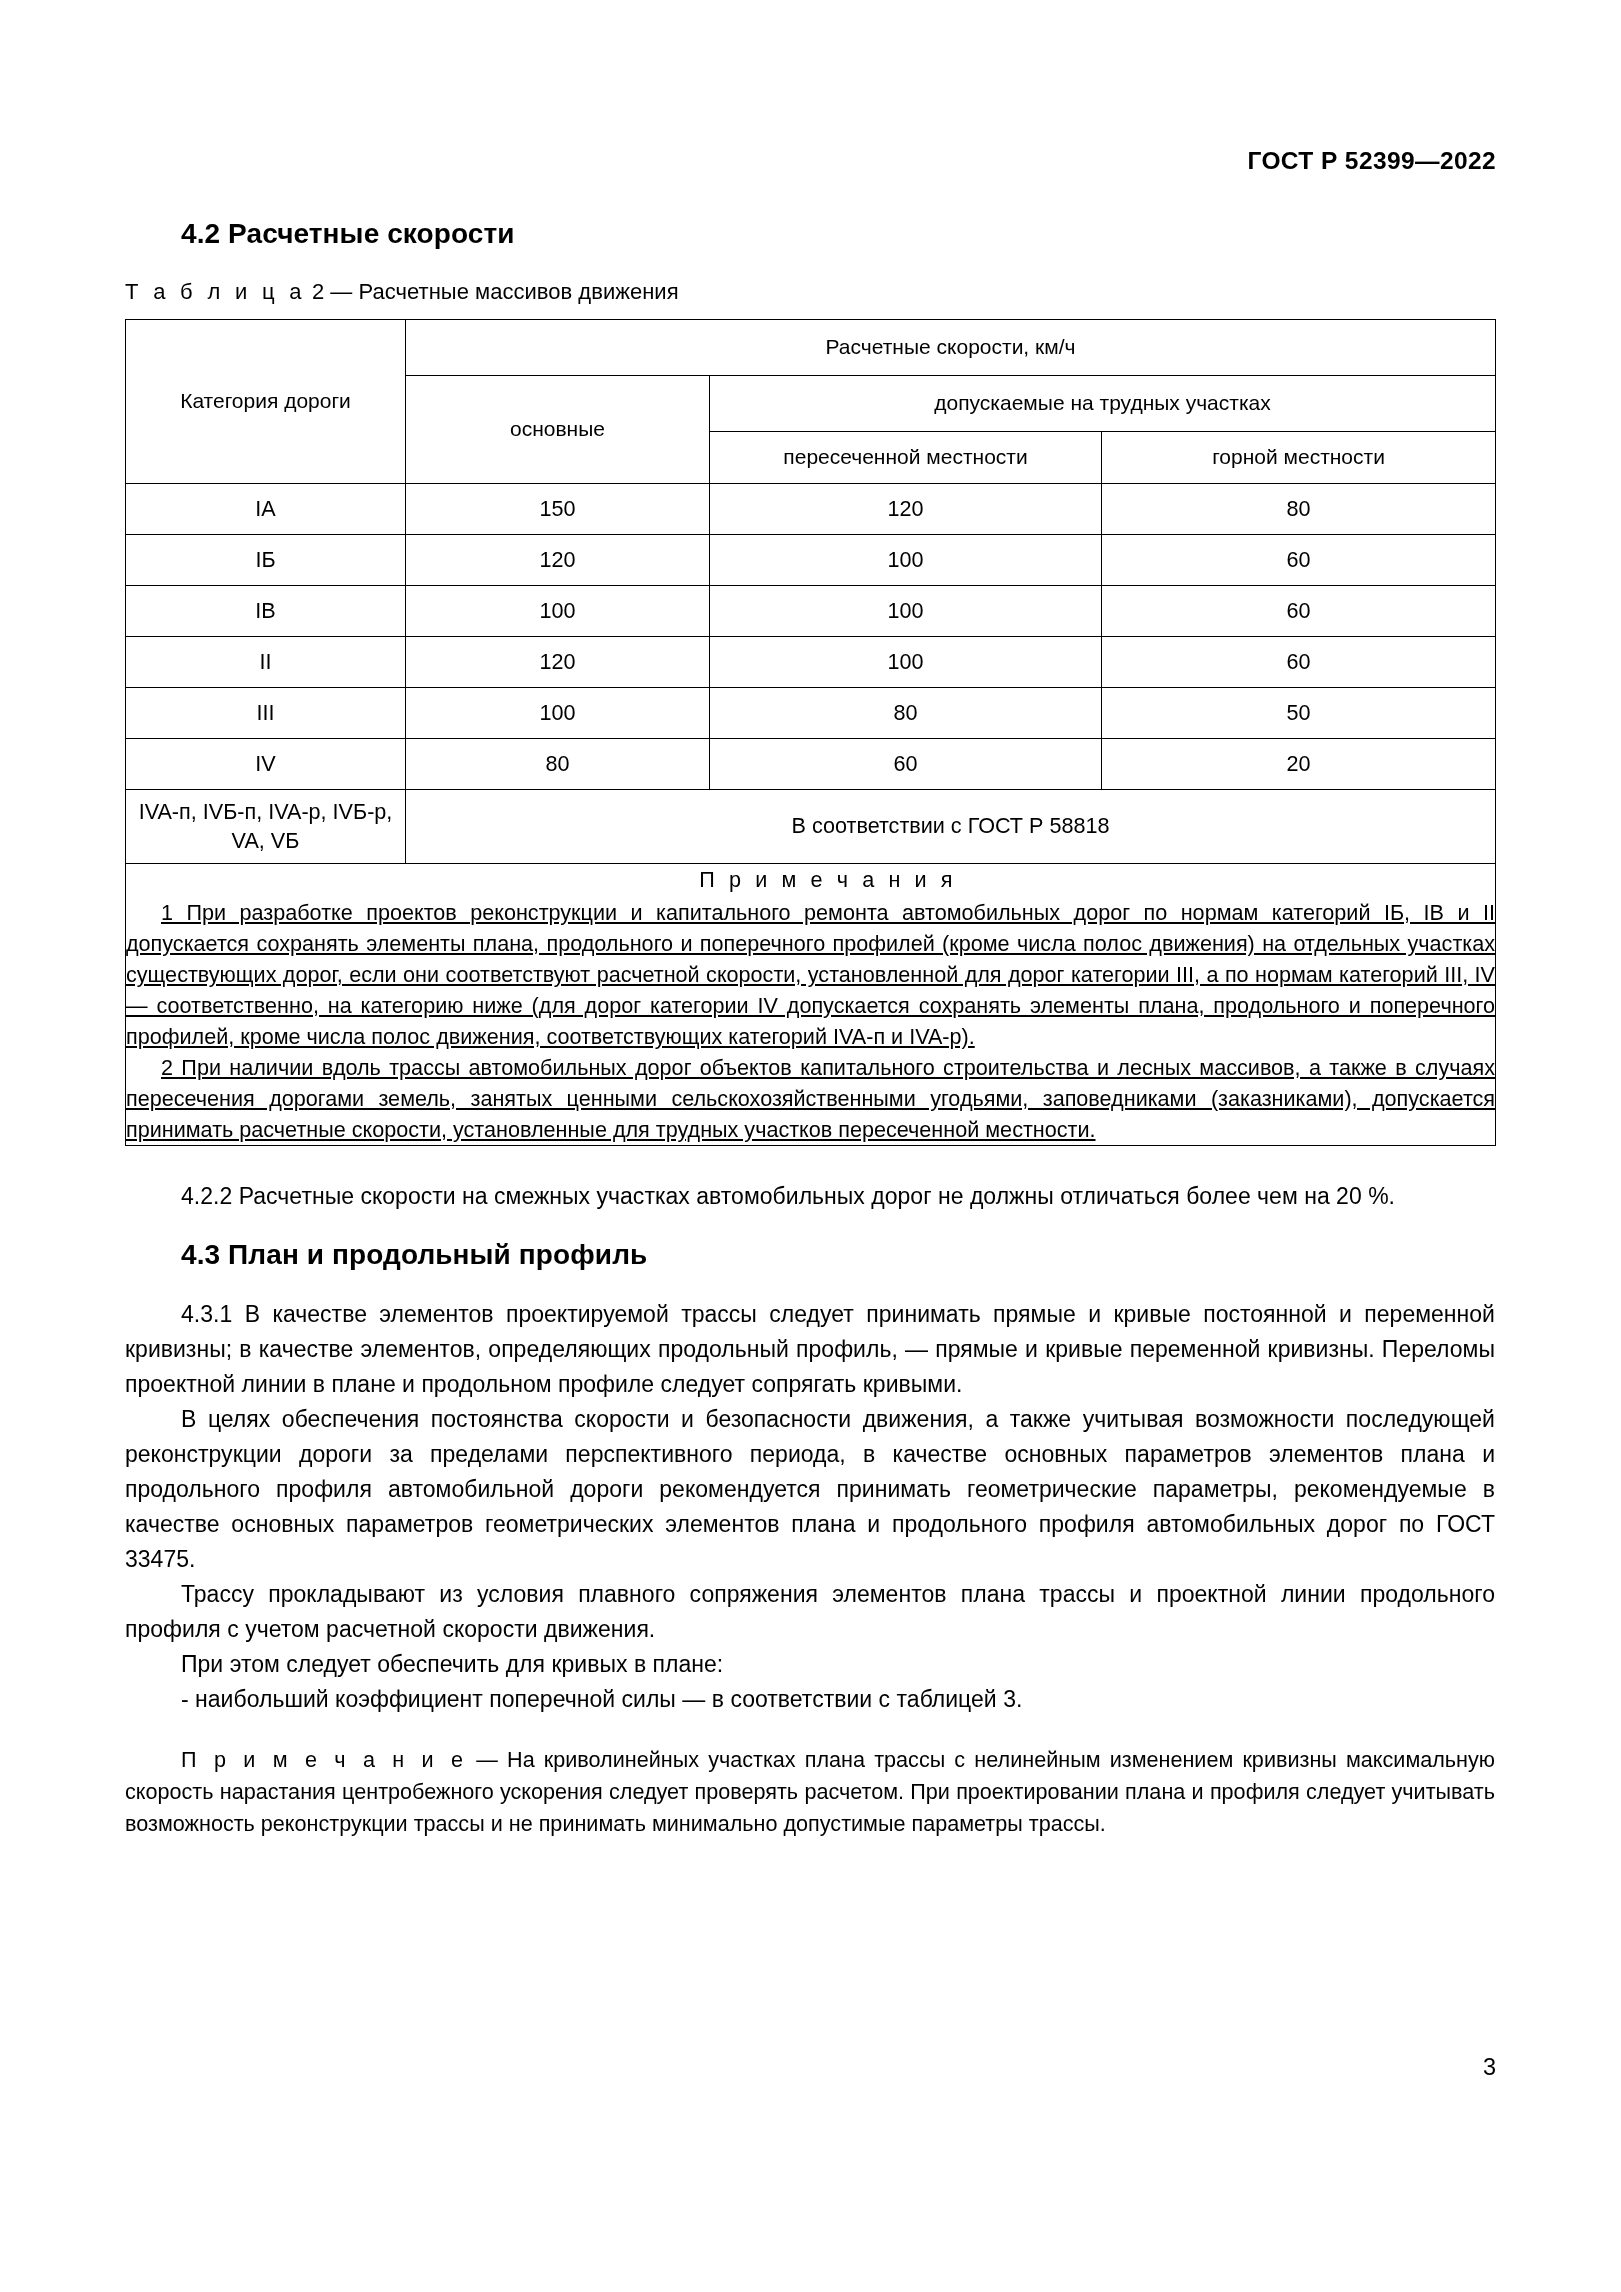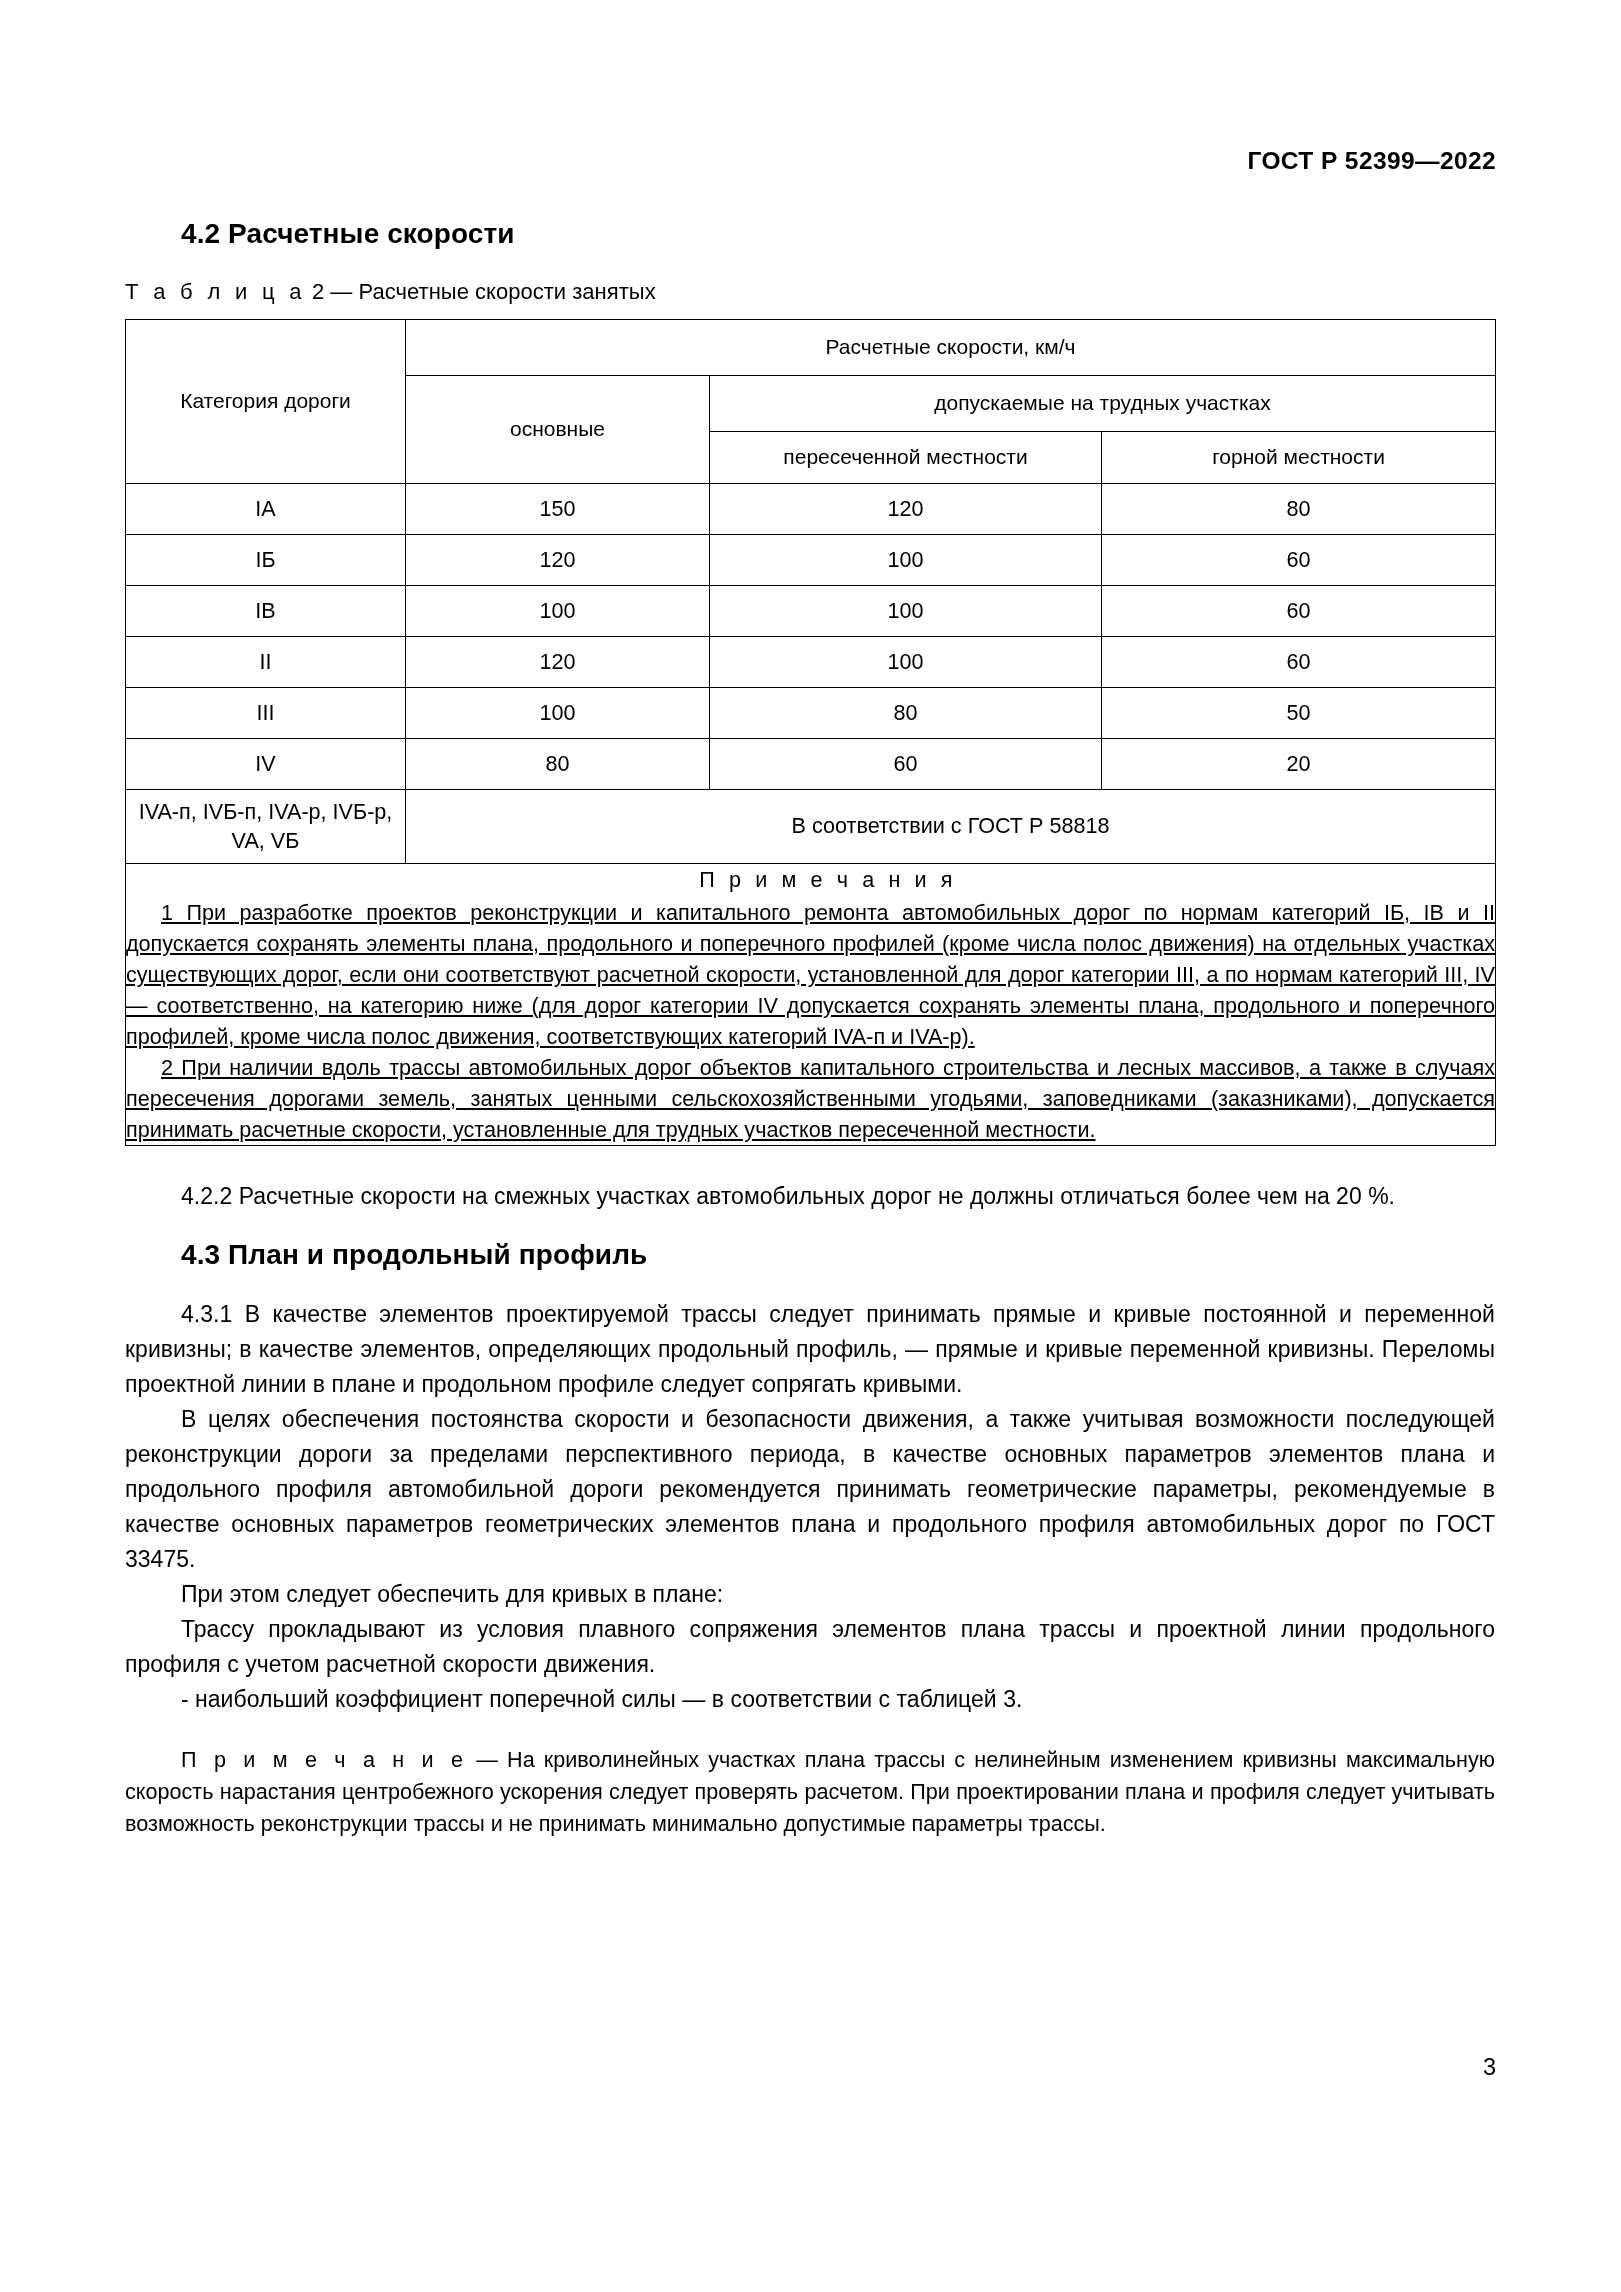--- a/index.html
+++ b/index.html
@@ -148,21 +148,21 @@
 
   <div class="content">
 
     <h2 class="section-title">4.2 Расчетные скорости</h2>
 
 
     <div class="tbl-caption">
       <span class="sp-letters">Т а б л и ц а</span>
       <span>2</span>
       <span>—</span>
-      <span>Расчетные скорости занятых</span>
+      <span>Расчетные массивов движения</span>
     </div>
 
     <table class="speeds">
       <colgroup>
         <col class="c1">
           <col class="c2">
           <col class="c3">
           <col class="c4">
       </colgroup>
       <thead>
@@ -235,23 +235,23 @@
     <p class="body-text indent">4.2.2 Расчетные скорости на смежных участках автомобильных дорог не должны отличаться более чем на 20 %.</p>
 
     <div class="gap-sm"></div>
 
     <h2 class="section-title">4.3 План и продольный профиль</h2>
 
     <p class="body-text indent">4.3.1 В качестве элементов проектируемой трассы следует принимать прямые и кривые постоянной и переменной кривизны; в качестве элементов, определяющих продольный профиль, — прямые и кривые переменной кривизны. Переломы проектной линии в плане и продольном профиле следует сопрягать кривыми.</p>
 
     <p class="body-text indent">В целях обеспечения постоянства скорости и безопасности движения, а также учитывая возможности последующей реконструкции дороги за пределами перспективного периода, в качестве основных параметров элементов плана и продольного профиля автомобильной дороги рекомендуется принимать геометрические параметры, рекомендуемые в качестве основных параметров геометрических элементов плана и продольного профиля автомобильных дорог по ГОСТ 33475.</p>
 
+    <p class="body-text indent">Трассу прокладывают из условия плавного сопряжения элементов плана трассы и проектной линии продольного профиля с учетом расчетной скорости движения.</p>
+
     <p class="body-text indent">При этом следует обеспечить для кривых в плане:</p>
-
-    <p class="body-text indent">Трассу прокладывают из условия плавного сопряжения элементов плана трассы и проектной линии продольного профиля с учетом расчетной скорости движения.</p>
 
 
     <p class="body-text listline">- наибольший коэффициент поперечной силы — в соответствии с таблицей 3.</p>
 
     <div class="note-block">
       <span class="nb-head">П р и м е ч а н и е</span>
       <span>—</span>
       <span>На криволинейных участках плана трассы с нелинейным изменением кривизны максимальную скорость нарастания центробежного ускорения следует проверять расчетом. При проектировании плана и профиля следует учитывать возможность реконструкции трассы и не принимать минимально допустимые параметры трассы.</span>
     </div>
 

